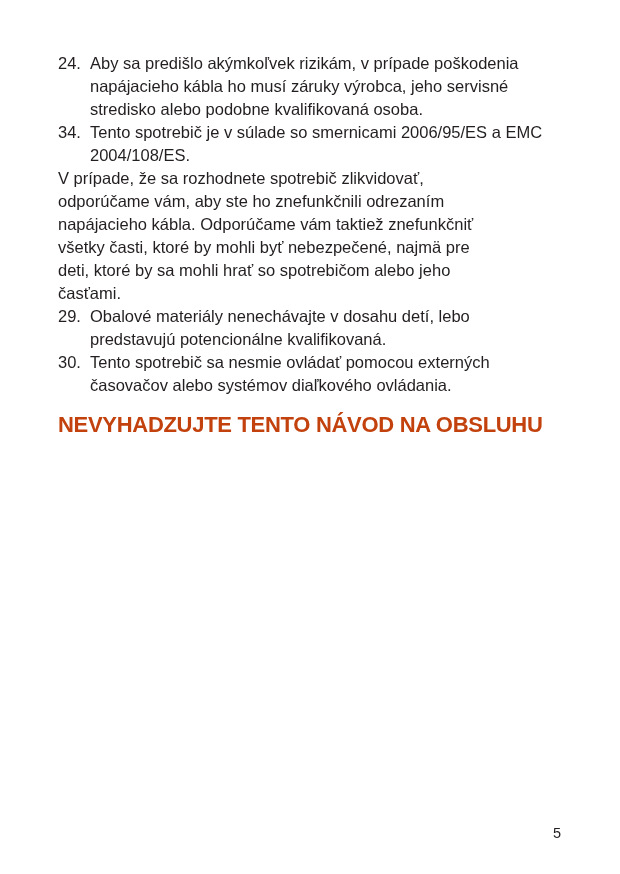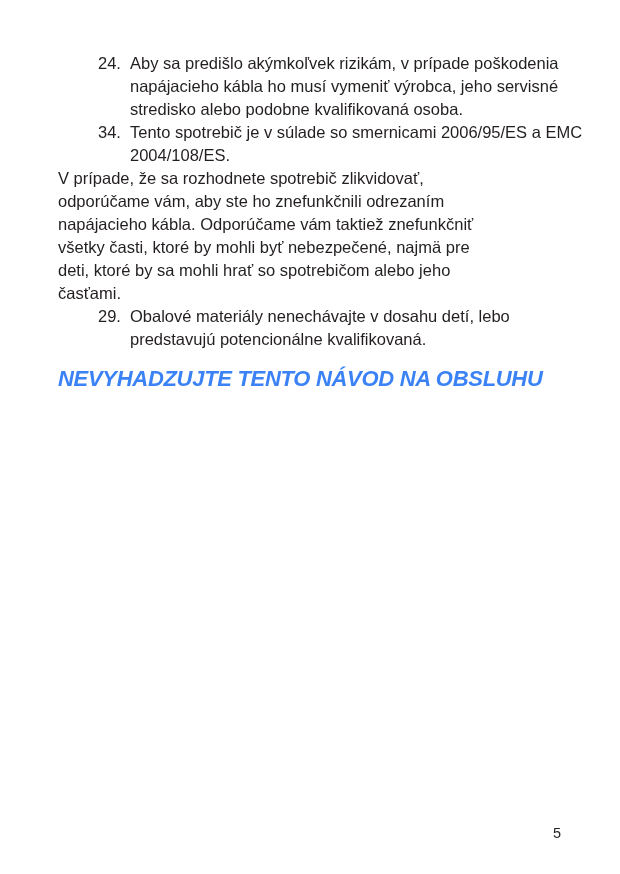--- a/index.html
+++ b/index.html
@@ -28,54 +28,52 @@
     padding: 0;
   }
   .item {
     display: flex;
     font-size: 16.5px;
     line-height: 23px;
   }
   .num {
     flex: 0 0 32px;
     width: 32px;
-    margin-left: 40px;
   }
   .txt {
     white-space: pre-line;
     width: 505px;
   }
   .heading {
     margin: 14px 0 0 0;
     font-size: 22px;
     line-height: 28px;
     font-weight: bold;
     letter-spacing: -0.3px;
-    color: #3b82f6;
-    font-style: italic;
+    color: #c2410c;
   }
   .page-number {
     position: absolute;
     right: 59px;
     bottom: 33px;
     font-size: 14.5px;
     line-height: 16px;
     color: #231f20;
   }
 </style>
 </head>
 <body>
 
 <div class="page">
   <div class="content">
     <ol class="list">
   <li class="item">
     <span class="num">24.</span>
     <span class="txt">Aby sa predišlo akýmkoľvek rizikám, v prípade poškodenia
-napájacieho kábla ho musí vymeniť výrobca, jeho servisné
+napájacieho kábla ho musí záruky výrobca, jeho servisné
 stredisko alebo podobne kvalifikovaná osoba.</span>
   </li>
 
 
   <li class="item">
     <span class="num">34.</span>
     <span class="txt">Tento spotrebič je v súlade so smernicami 2006/95/ES a EMC
 2004/108/ES.</span>
   </li>
 
@@ -88,17 +86,22 @@
 deti, ktoré by sa mohli hrať so spotrebičom alebo jeho
 časťami.</span>
   </li>
 
   <li class="item">
     <span class="num">29.</span>
     <span class="txt">Obalové materiály nenechávajte v dosahu detí, lebo
 predstavujú potencionálne kvalifikovaná.</span>
   </li>
 
+  <li class="item">
+    <span class="num">30.</span>
+    <span class="txt">Tento spotrebič sa nesmie ovládať pomocou externých
+časovačov alebo systémov diaľkového ovládania.</span>
+  </li>
 </ol>
     <h1 class="heading">NEVYHADZUJTE TENTO NÁVOD NA OBSLUHU</h1>
   </div>
   <div class="page-number">5</div>
 </div>
 
 </body></html>

